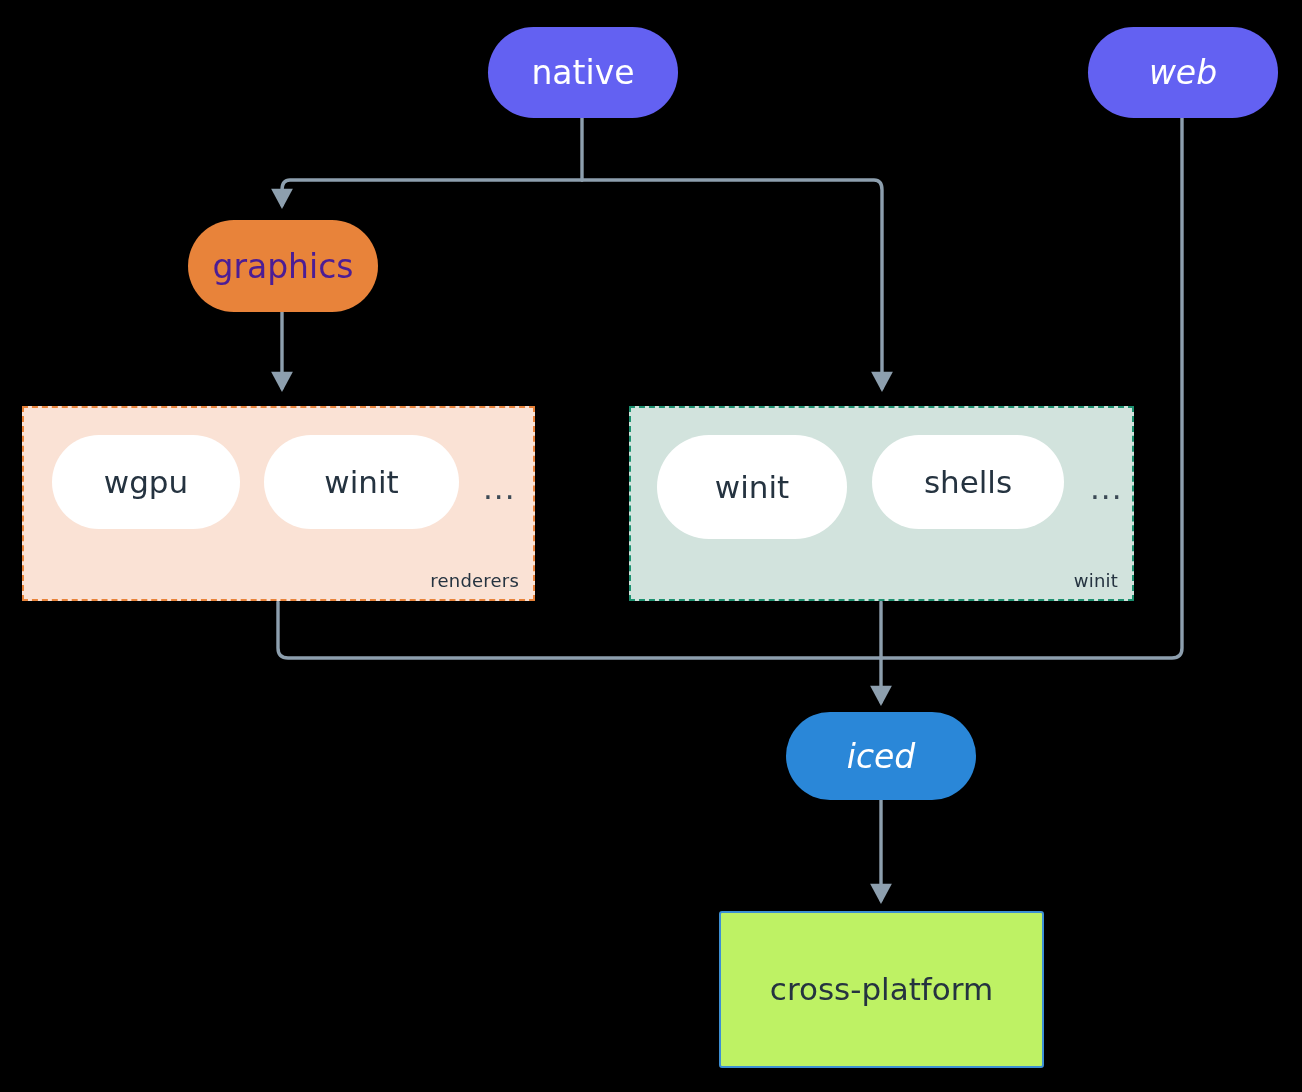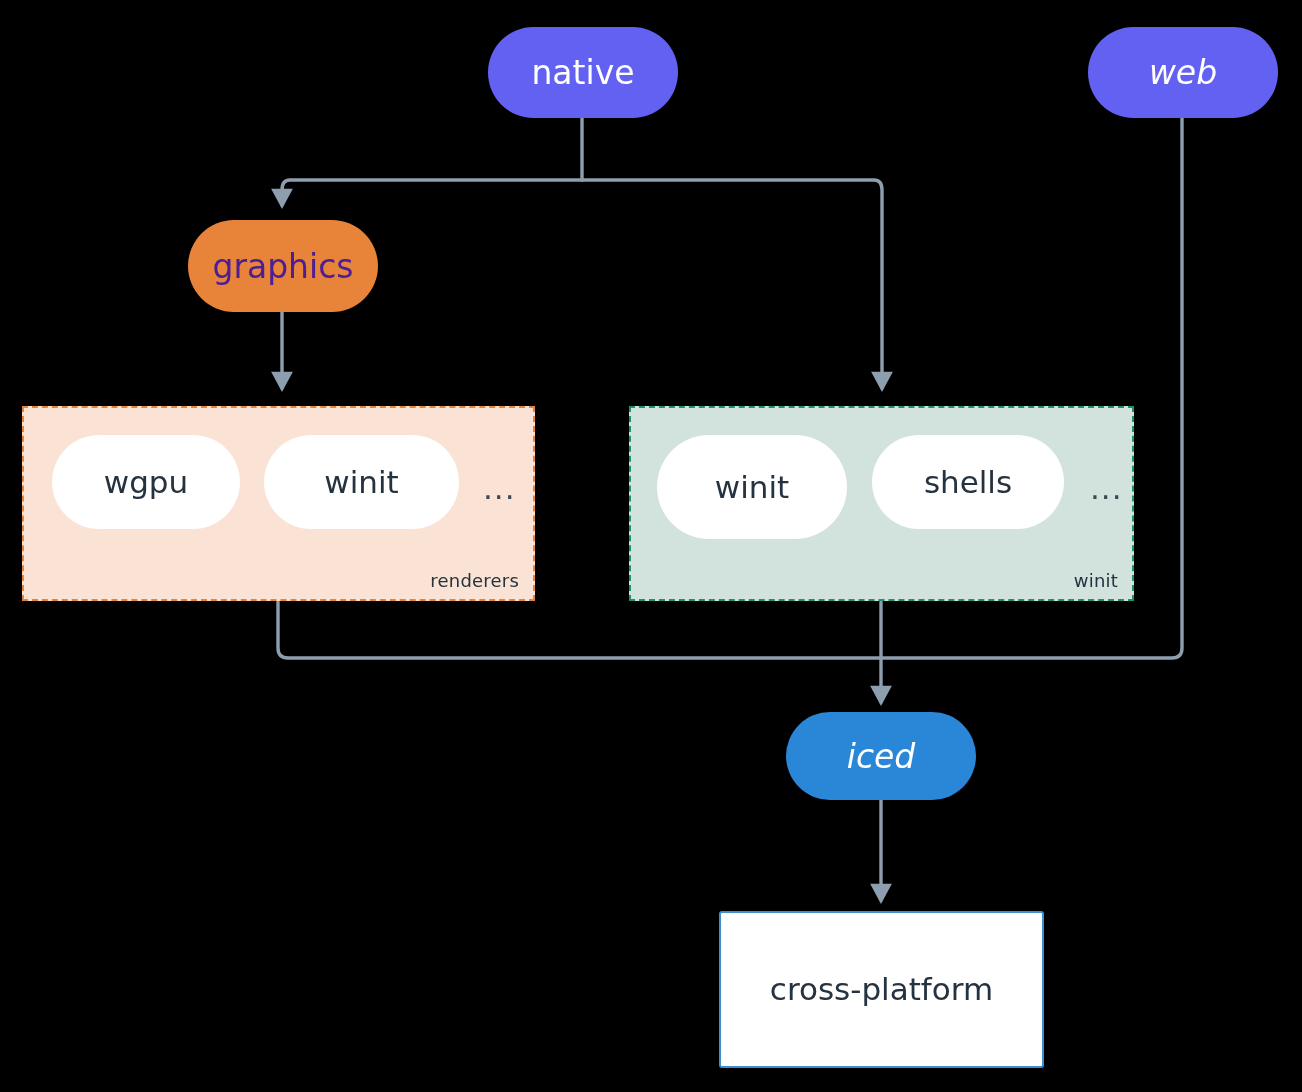--- a/index.html
+++ b/index.html
@@ -45,21 +45,21 @@
     background: #e8833a;
     color: #4c1d95;
     font-size: 33px;
   }
   .node-iced {
     background: #2a87d8;
     color: #ffffff;
     font-size: 33px;
   }
   .node-app {
-    background: #ffffff;
+    background: #bef264;
     color: #253340;
     border: 2px solid #3d8fd4;
     border-radius: 3px;
     font-size: 31px;
     line-height: 1.55;
     flex-direction: column;
   }
   .cluster {
     position: absolute;
     box-sizing: border-box;

